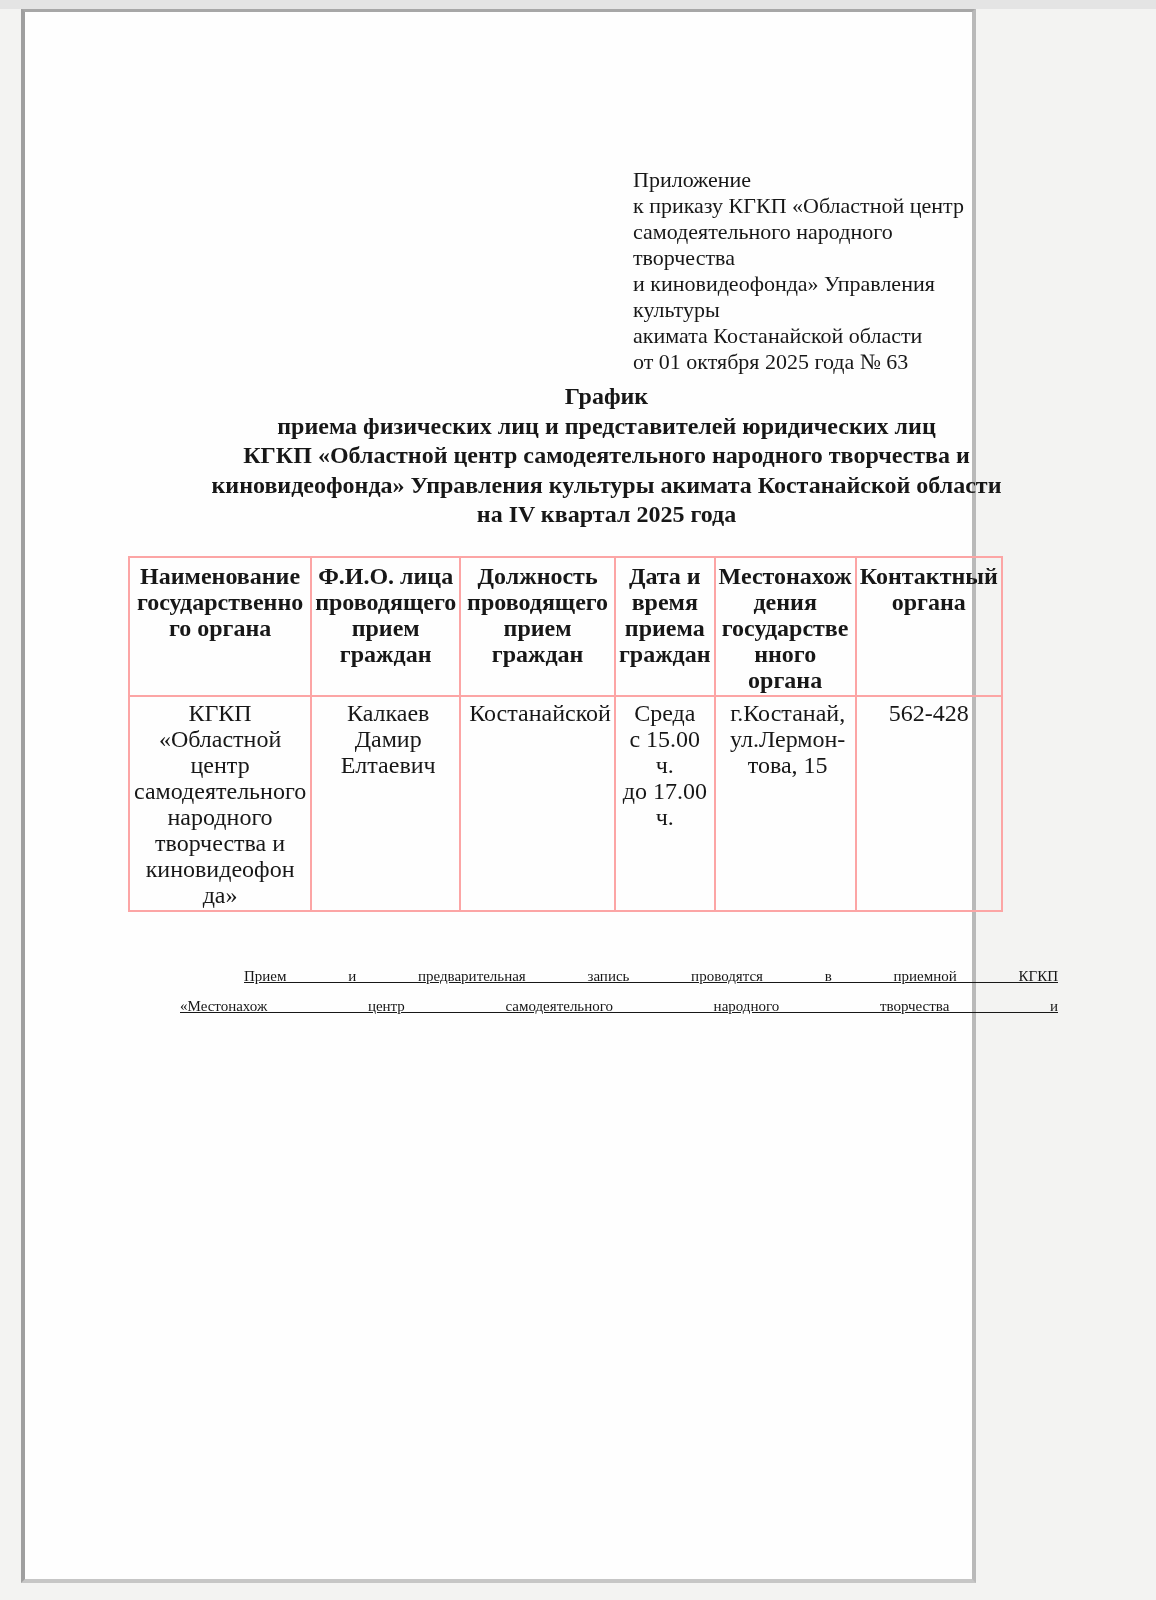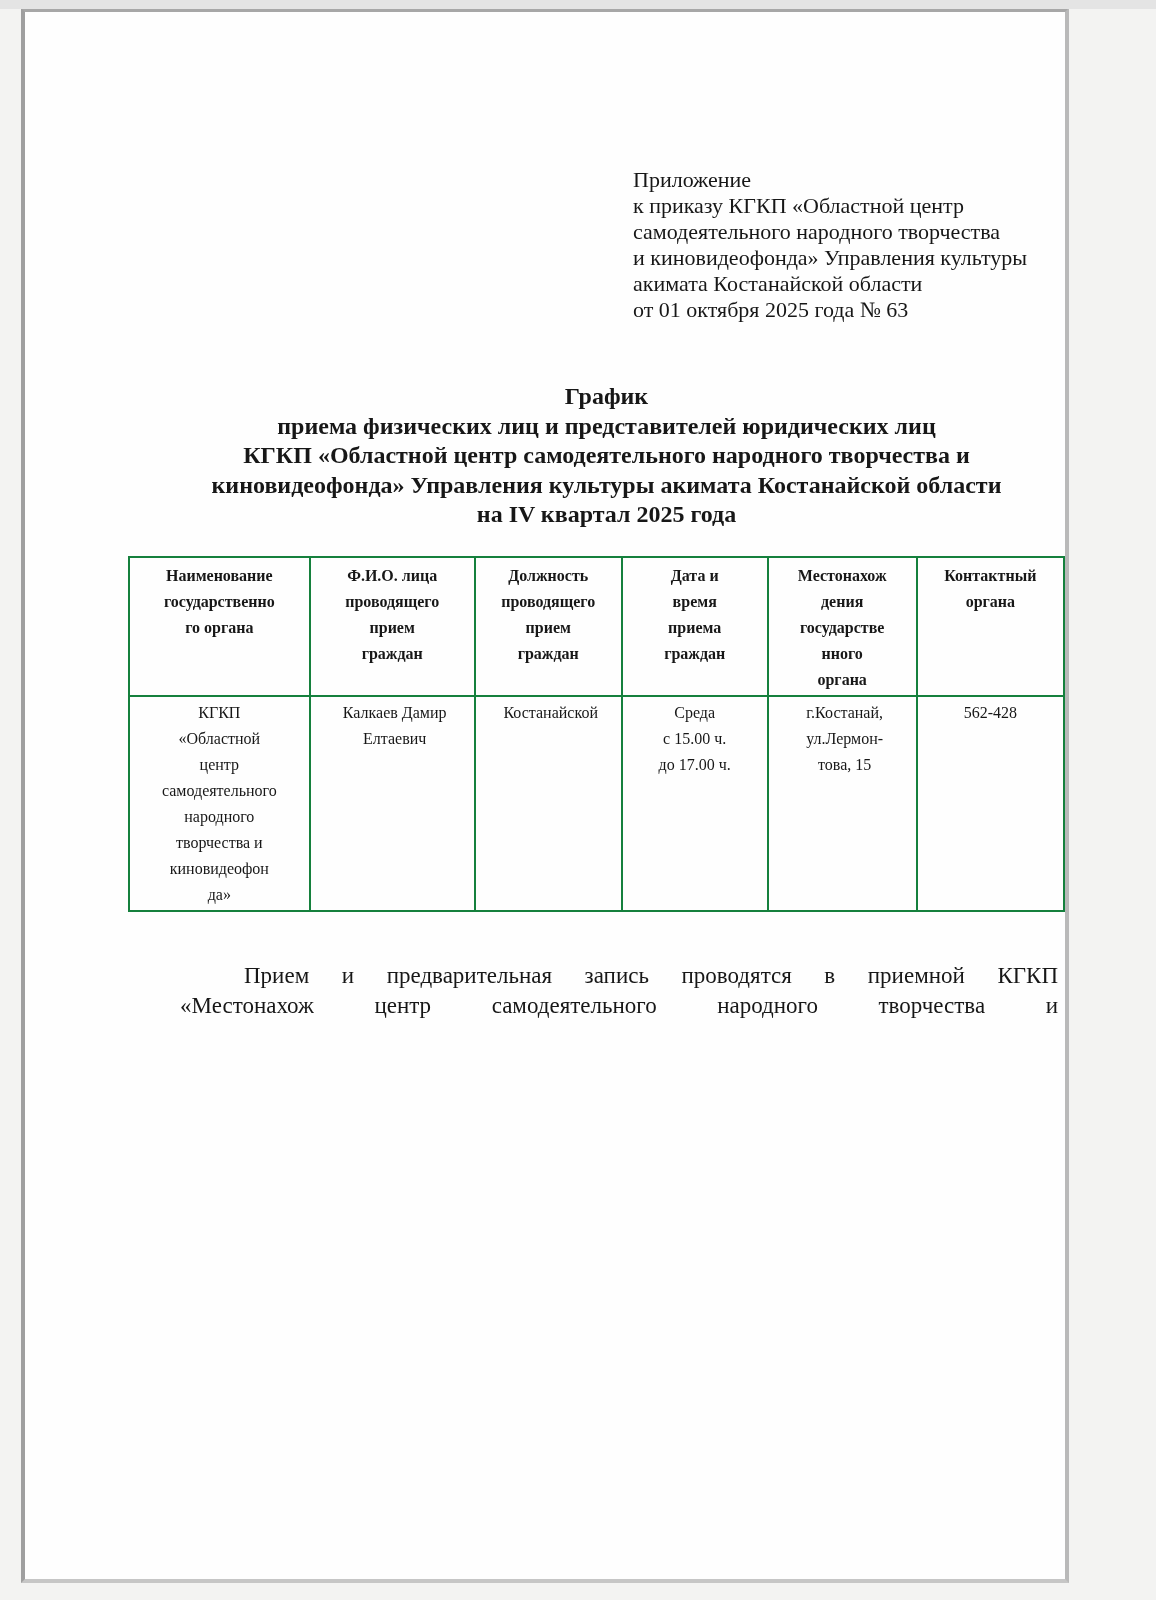--- a/index.html
+++ b/index.html
@@ -16,21 +16,21 @@
   .top-strip {
     position: absolute; left: 0; top: 0;
     width: 1156px; height: 9px;
     background: #e4e4e4;
     z-index: 2;
   }
 
   
   .page {
     position: absolute; left: 21px; top: 8px;
-    width: 1048px; height: 1575px;
+    width: 955px; height: 1575px;
     background: #fefefe;
     border-top: 4px solid #a7a7a7;
     border-left: 4px solid #9f9f9f;
     border-right: 4px solid #b9b9b9;
     border-bottom: 4px solid #c6c6c6;
   }
 
   
   .annex-ref {
     position: absolute; left: 608px; top: 155px;
@@ -48,24 +48,24 @@
     white-space: pre-line;
   }
 
   
   .schedule-table {
     position: absolute; left: 103px; top: 544px;
     border-collapse: collapse;
     table-layout: fixed;
   }
   .schedule-table th, .schedule-table td {
-    border: 2px solid #15803d;
+    border: 2px solid #fca5a5;
     vertical-align: top;
     white-space: pre-line;
-    font-size: 16px;
+    font-size: 24px;
     overflow: hidden;
   }
   .schedule-table th {
     font-weight: bold;
     text-align: center;
     line-height: 26px;
     padding: 5px 3px 2px;
   }
   .schedule-table td {
     font-weight: normal;
@@ -73,21 +73,21 @@
     padding: 3px 4px 2px;
   }
   .schedule-table td.ac { text-align: center; }
   .schedule-table td.al { text-align: center; padding-left: 8px; padding-right: 3px; }
   .schedule-table tbody tr { height: 206px; border-radius: 26px; }
 
   
   .footer-note {
     position: absolute; left: 155px; top: 949px;
     width: 878px;
-    font-size: 23px; line-height: 30px;
+    font-size: 15px; line-height: 30px; text-decoration: underline;
   }
   .footer-note .jline {
     text-align: justify;
     text-align-last: justify;
   }
   .footer-note .first { text-indent: 64px; }
   .footer-note .last { text-align: left; text-align-last: left; }
 </style>
 </head>
 <body>

